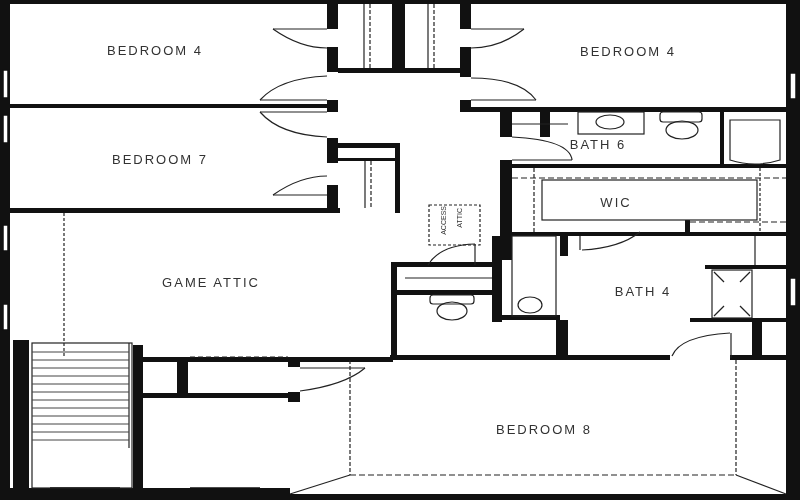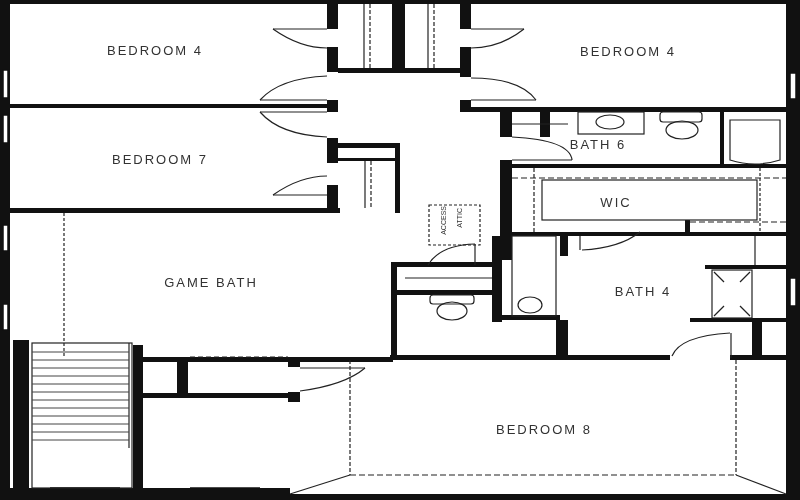--- a/index.html
+++ b/index.html
@@ -183,18 +183,18 @@
     <line x1="32" y1="432" x2="129" y2="432"></line>
     <line x1="32" y1="440" x2="129" y2="440"></line>
   </g>
 </svg>
 
 <div class="room-label" style="left:155px;top:50px">BEDROOM 4</div>
 <div class="room-label" style="left:628px;top:51px">BEDROOM 4</div>
 <div class="room-label" style="left:160px;top:159px">BEDROOM 7</div>
 <div class="room-label" style="left:598px;top:144px">BATH 6</div>
 <div class="room-label" style="left:616px;top:202px">WIC</div>
-<div class="room-label" style="left:211px;top:282px">GAME BATH</div>
+<div class="room-label" style="left:211px;top:282px">GAME ATTIC</div>
 <div class="room-label" style="left:643px;top:291px">BATH 4</div>
 <div class="room-label" style="left:544px;top:429px">BEDROOM 8</div>
 
 <div class="attic-label" style="left:456px;top:208px">ATTIC</div>
 <div class="attic-label" style="left:440px;top:206px">ACCESS</div>
 
 </body></html>

